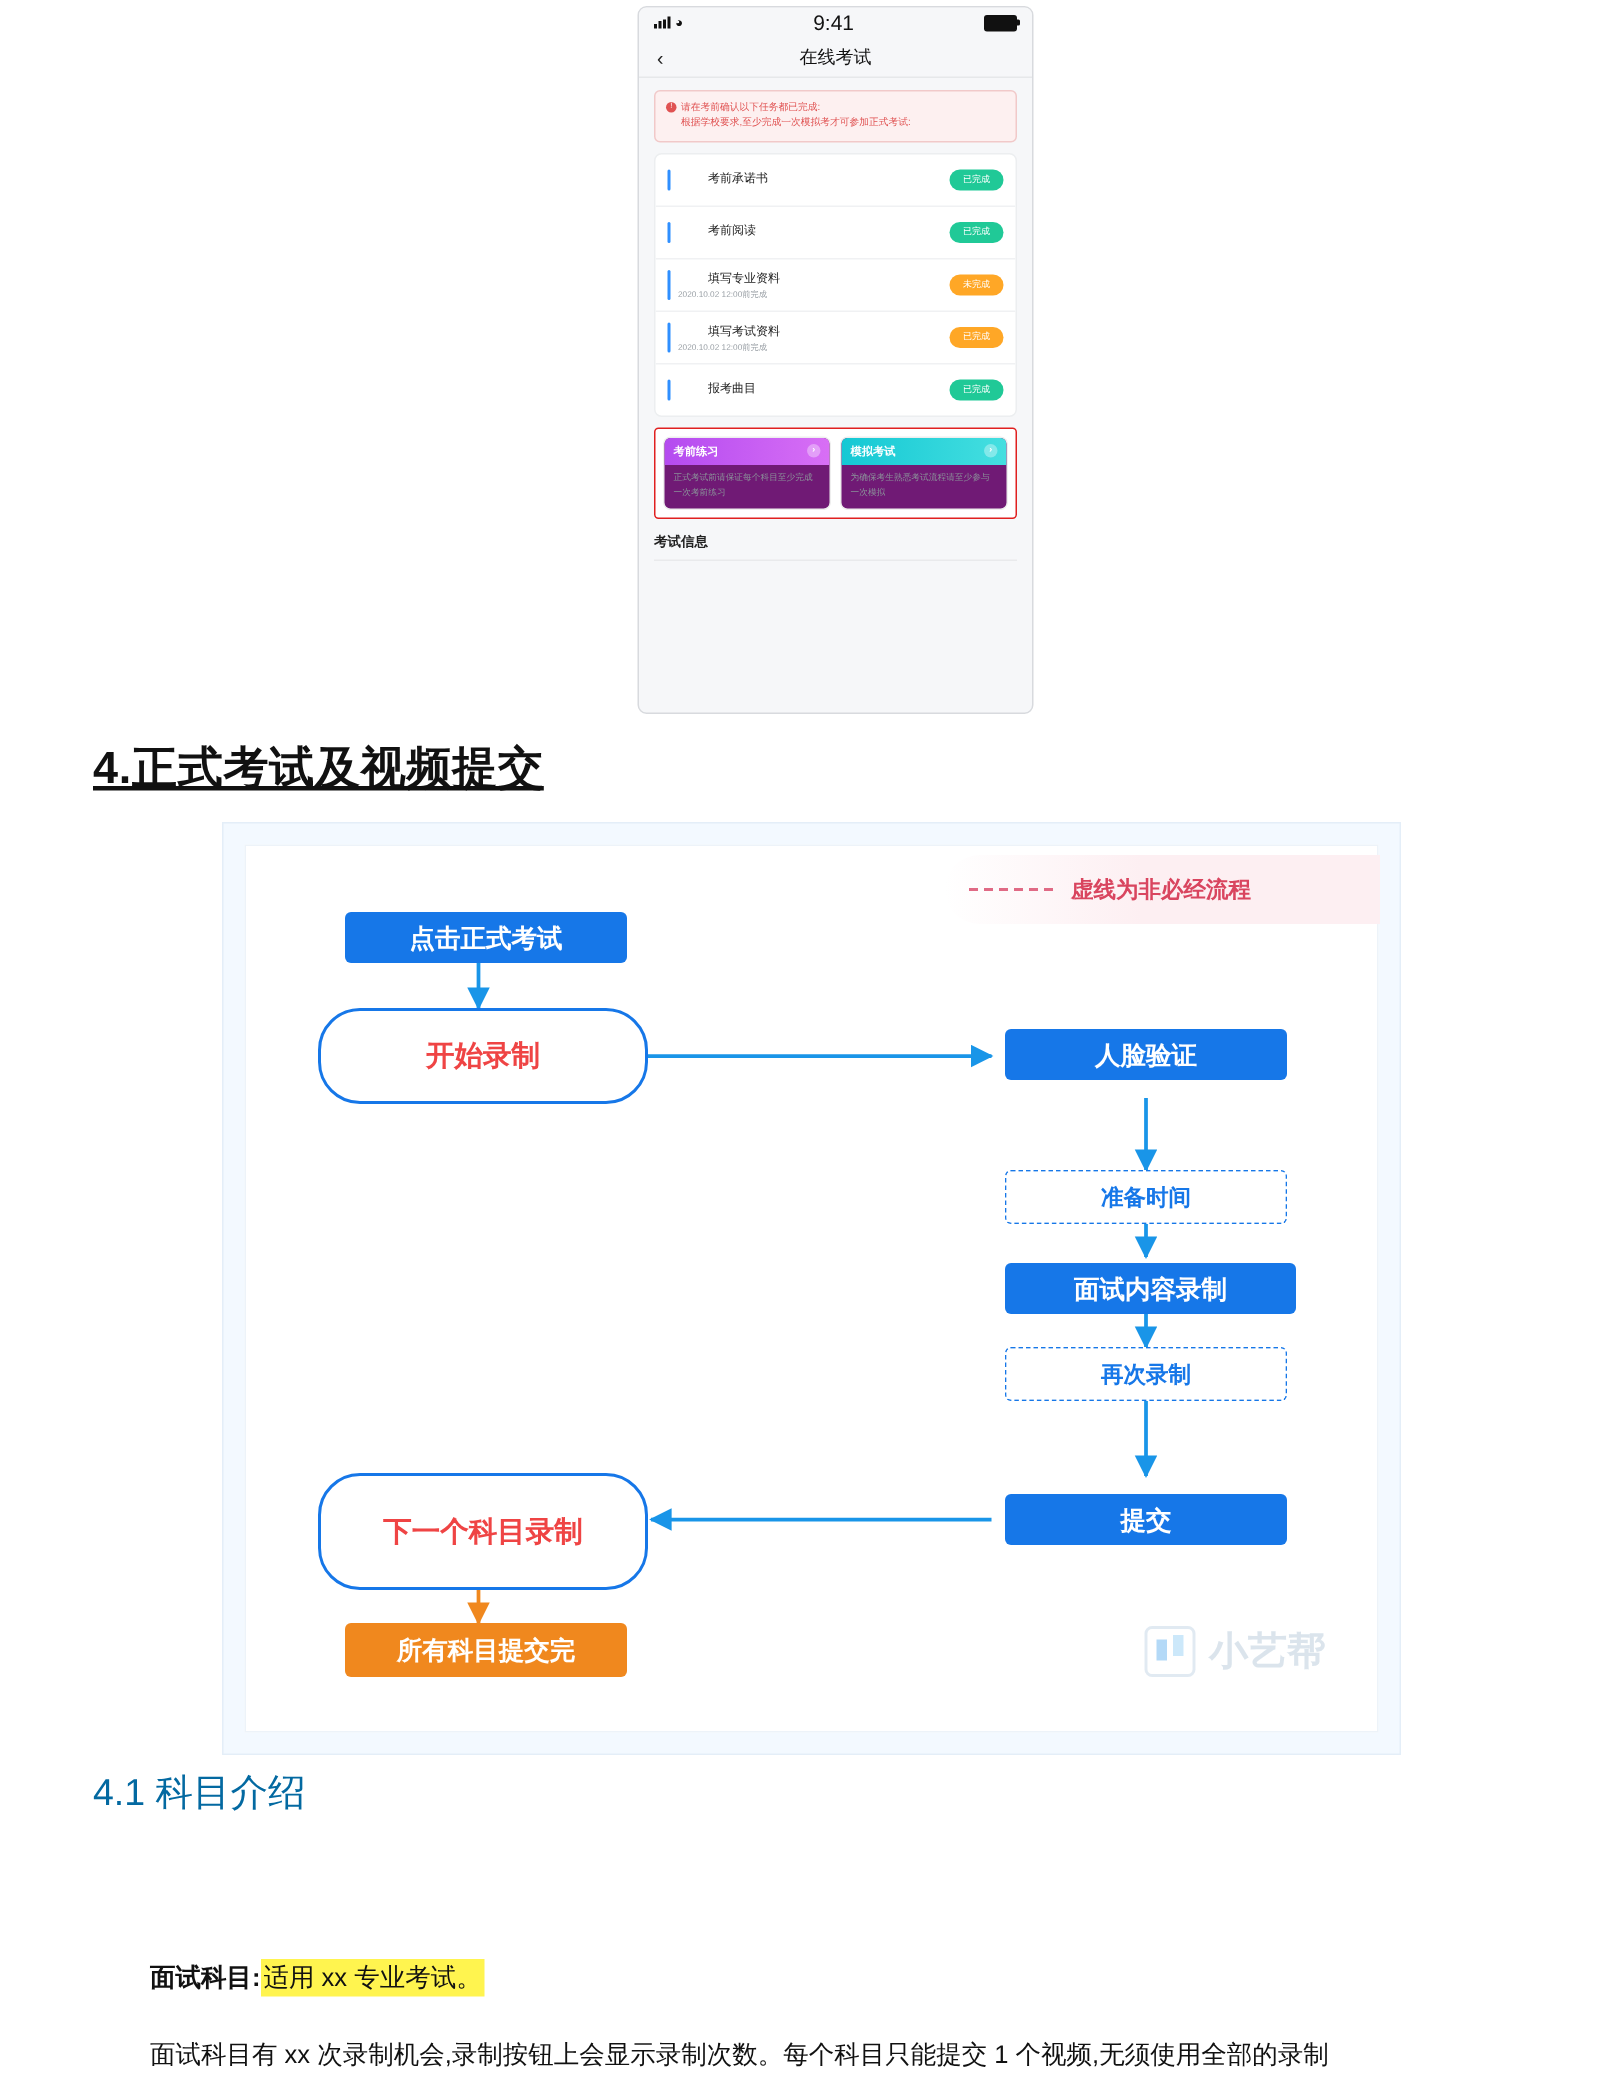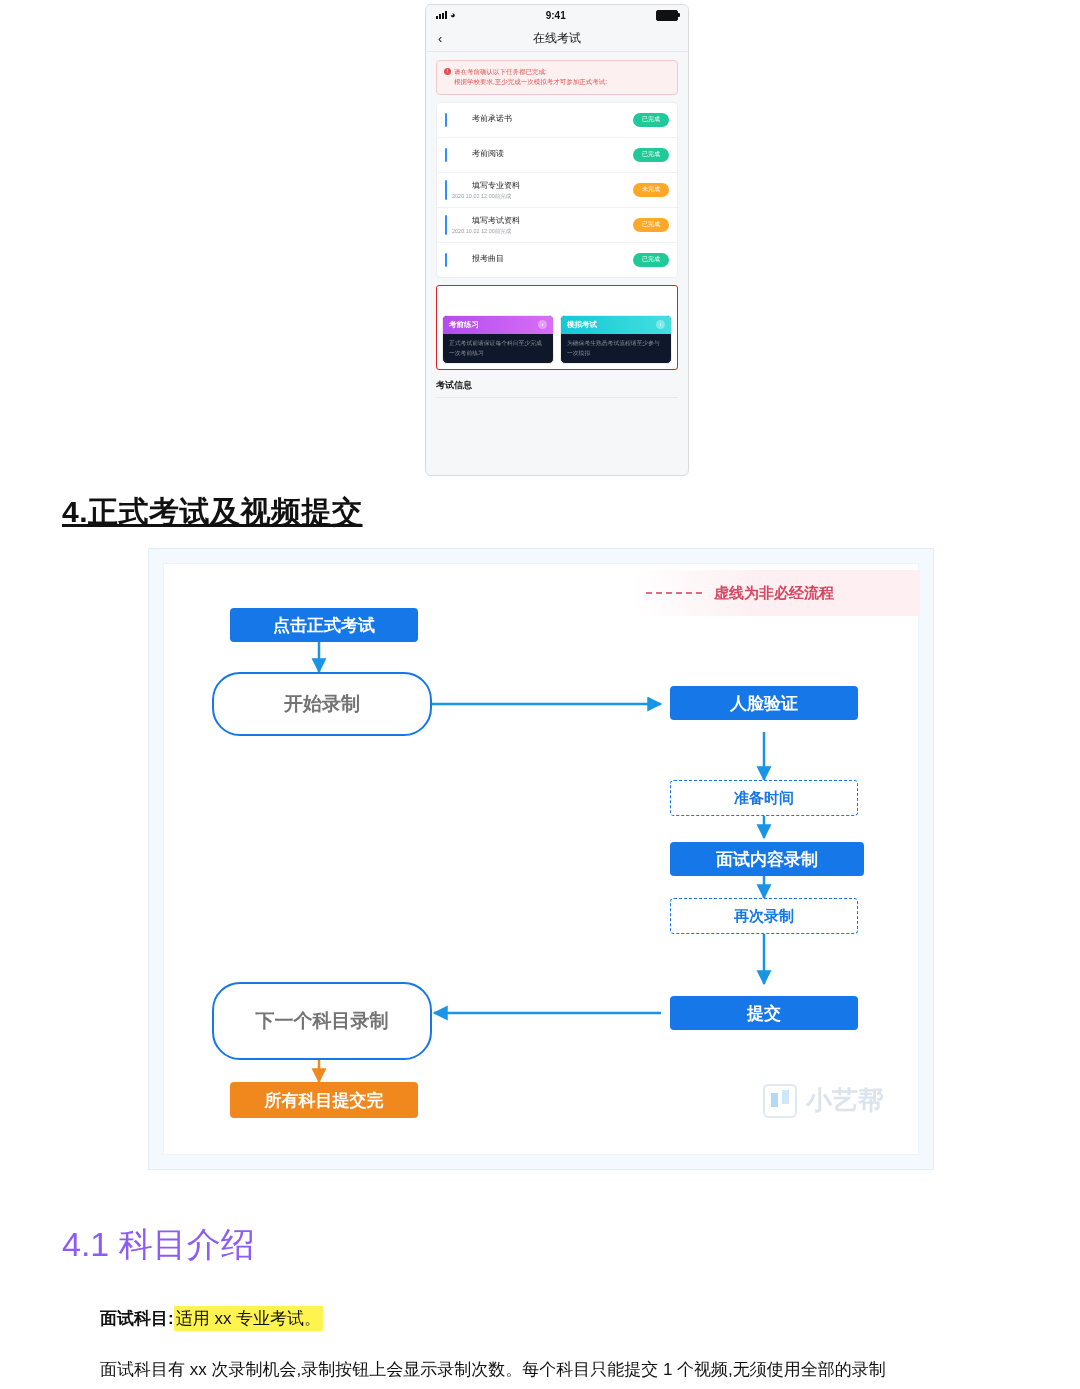--- a/index.html
+++ b/index.html
@@ -40,21 +40,21 @@
     background: #f6f7f9;
   }
   .status-left { display: flex; align-items: center; gap: 3px; }
   .sig-bars { display: flex; align-items: flex-end; gap: 1px; height: 8px; }
   .sig-bars i { display: block; width: 2px; background: #111; }
   .sig-bars i:nth-child(1) { height: 3px; }
   .sig-bars i:nth-child(2) { height: 5px; }
   .sig-bars i:nth-child(3) { height: 6px; }
   .sig-bars i:nth-child(4) { height: 8px; }
   .wifi-ico { font-size: 9px; line-height: 1; }
-  .status-time { font-size: 10px; font-weight: bold; }
+  .status-time { font-size: 14px; font-weight: normal; }
   .battery {
     width: 20px; height: 9px; border: 1px solid #111; border-radius: 2px;
     position: relative; background: #111;
   }
   .battery:after {
     content: ""; position: absolute; right: -3px; top: 2px;
     width: 2px; height: 4px; background: #111; border-radius: 0 1px 1px 0;
   }
 
   .nav-bar {
@@ -129,23 +129,22 @@
     border-radius: 3px;
     padding: 5px;
     display: flex;
     gap: 6px;
     background: #fff;
   }
   .promo {
     flex: 1;
     border-radius: 5px;
     overflow: hidden;
-    background: #0f172a;
+    background: #701a75;
     border: 1px solid #eee;
-    margin-top: 24px;
   }
   .promo-head {
     display: flex; align-items: center; justify-content: space-between;
     padding: 4px 6px; font-size: 7.5px; font-weight: bold; color: #fff;
   }
   .promo-head.purple { background: linear-gradient(90deg,#b44bf0,#d86ff5); }
   .promo-head.cyan { background: linear-gradient(90deg,#14c8d4,#45dfe0); gap: 48px; }
   .promo-arrow {
     width: 9px; height: 9px; border-radius: 50%;
     background: rgba(255,255,255,0.35); color: #fff;
@@ -218,21 +217,21 @@
     color: #ffffff;
     border-radius: 4px;
   }
   .fnode.orange {
     background: #f0881e;
     color: #ffffff;
     border-radius: 4px;
   }
   .fnode.pill {
     background: #ffffff;
-    color: #737373;
+    color: #ef4444;
     border: 2px solid #1677e8;
     border-radius: 28px;
     font-size: 19px;
   }
   .fnode.dashed {
     background: #ffffff;
     color: #1677e8;
     border: 1.5px dashed #1677e8;
     border-radius: 4px;
     font-size: 15px;
@@ -279,23 +278,23 @@
     width: 7px; height: 14px; background: #6ab4f0;
     box-shadow: 11px -3px 0 0 #9ad2f7;
   }
   .wm-text { font-size: 26px; font-weight: bold; color: #b9cbdb; }
   .flow-svg { position: absolute; left: 0; top: 0; width: 100%; height: 100%; }
 
   
   .doc-h2 {
     position: absolute;
     left: 62px;
-    top: 1222px;
-    font-size: 34px;
-    color: #8b5cf6;
+    top: 1178px;
+    font-size: 25px;
+    color: #0369a1;
   }
   .para-1 {
     position: absolute;
     left: 100px;
     top: 1306px;
     font-size: 17px;
     font-weight: bold;
     color: #111;
     display: flex;
     align-items: center;

